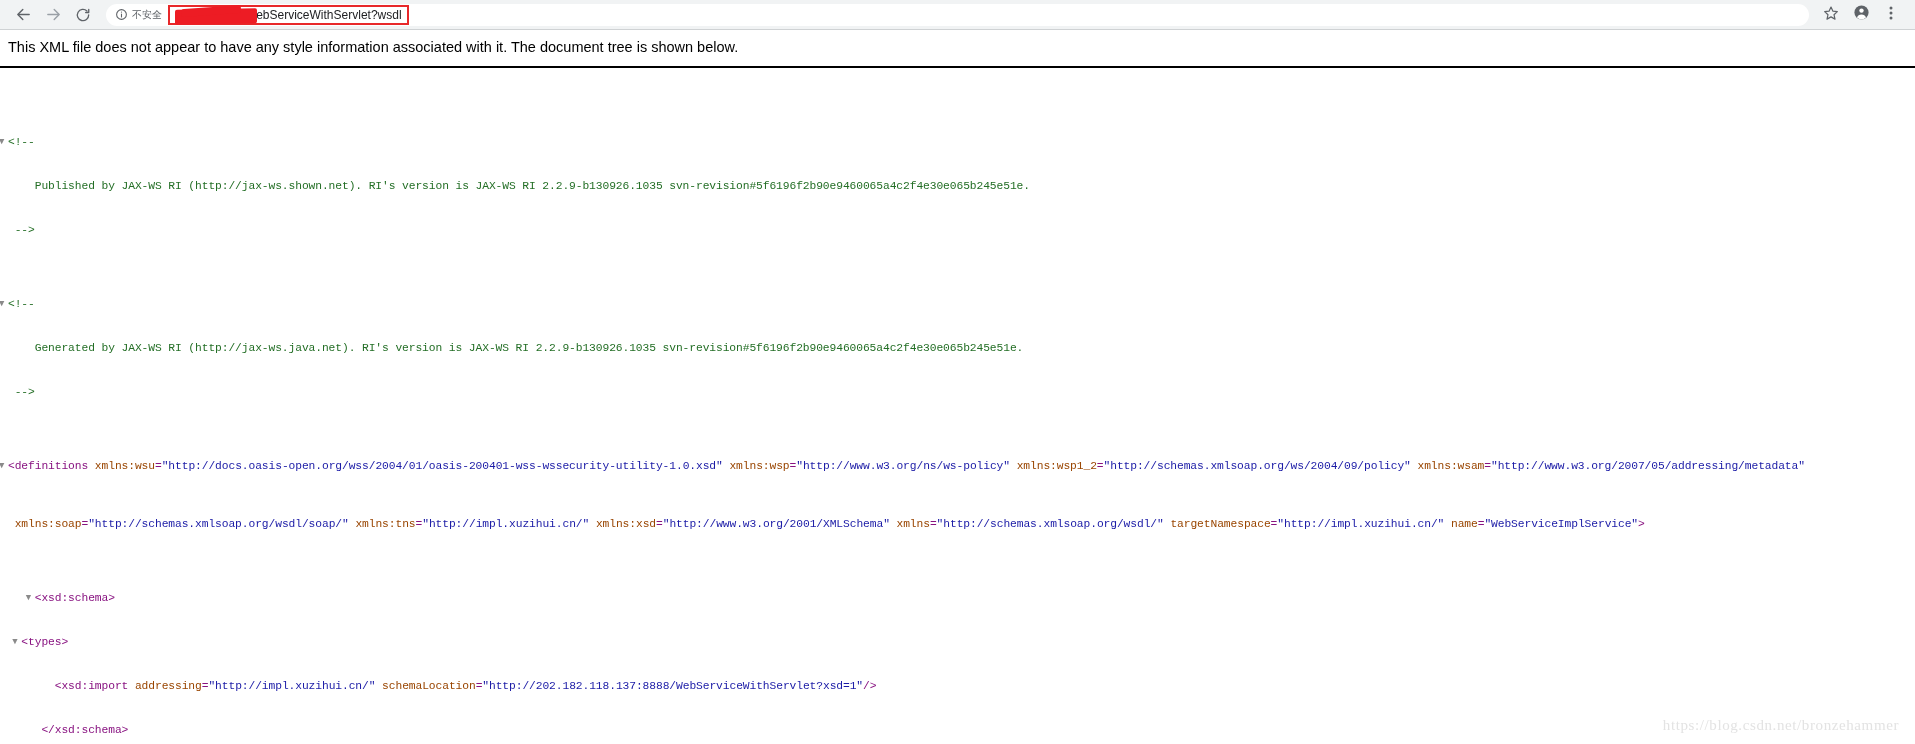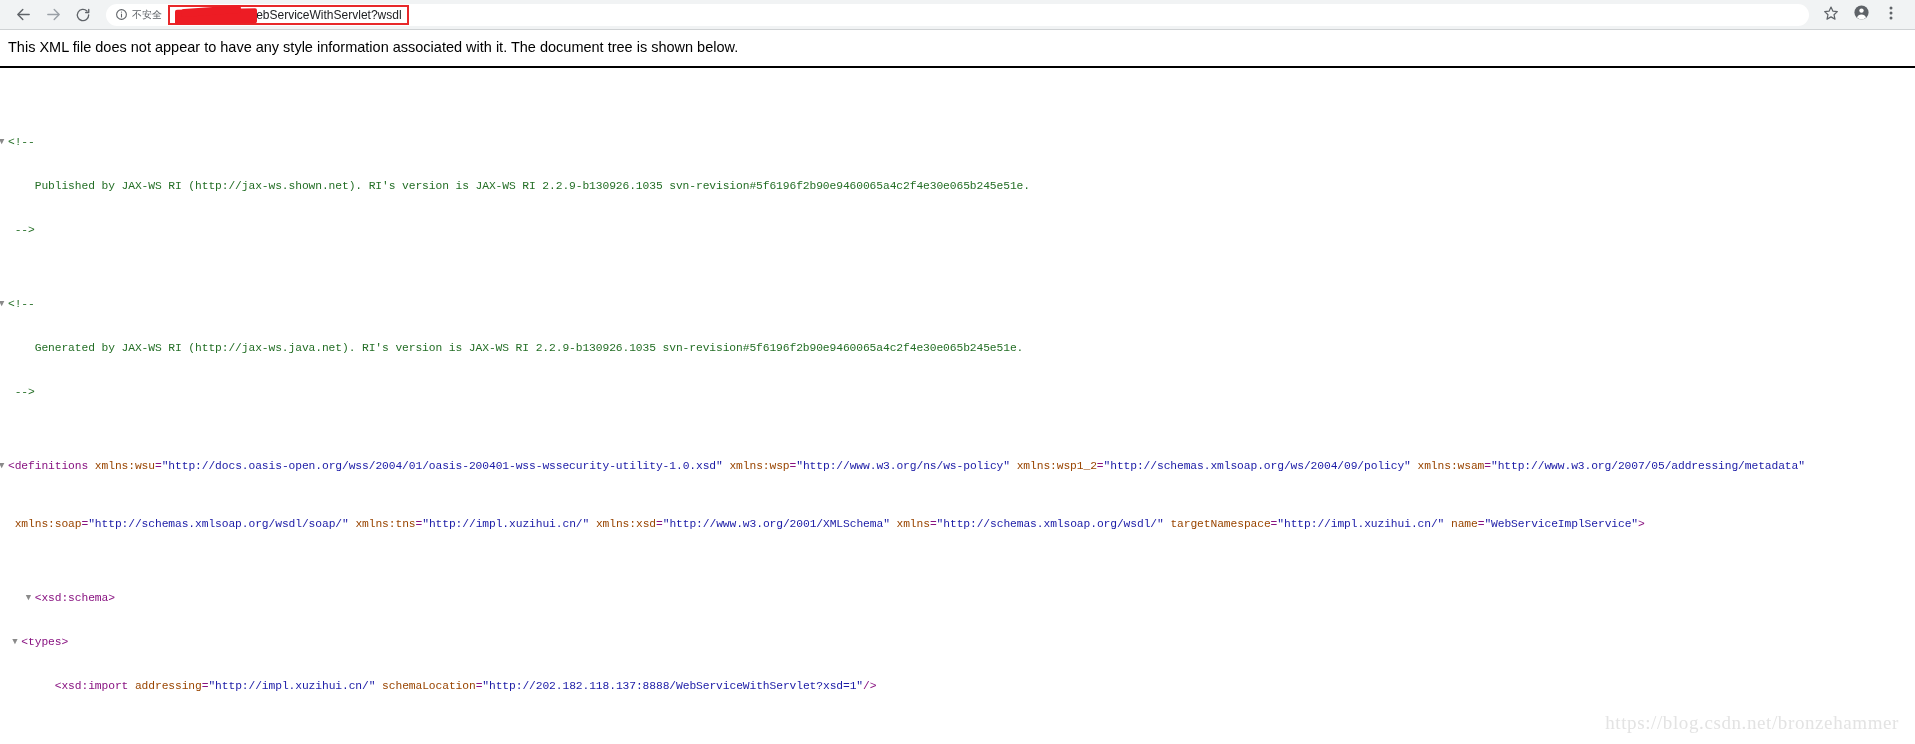--- a/index.html
+++ b/index.html
@@ -163,21 +163,21 @@
   .tag    { color: #881280; }
   .attr   { color: #994500; }
   .val    { color: #1a1aa6; }
   .cmt    { color: #236e25; }
 
   .watermark {
     position: absolute;
     right: 16px;
     bottom: 10px;
     font-family: "Liberation Serif", serif;
-    font-size: 19px;
+    font-size: 15px;
     color: #e3e3e3;
     letter-spacing: 0.6px;
     user-select: none;
   }
 </style>
 </head>
 <body>
 
 <div class="browser-bar">
 
@@ -272,20 +272,21 @@
 
     
     <div class="xml-line"><span class="tw">▼</span><span class="tag">&lt;definitions</span> <span class="attr">xmlns:wsu</span><span class="tag">=</span><span class="val">"<span>http://docs.oasis-open.org/wss/2004/01/oasis-200401-wss-wssecurity-utility-1.0.xsd</span>"</span> <span class="attr">xmlns:wsp</span><span class="tag">=</span><span class="val">"<span>http://www.w3.org/ns/ws-policy</span>"</span> <span class="attr">xmlns:wsp1_2</span><span class="tag">=</span><span class="val">"<span>http://schemas.xmlsoap.org/ws/2004/09/policy</span>"</span> <span class="attr">xmlns:wsam</span><span class="tag">=</span><span class="val">"<span>http://www.w3.org/2007/05/addressing/metadata</span>"</span></div>
 
     <div class="xml-line"> <span class="attr">xmlns:soap</span><span class="tag">=</span><span class="val">"<span>http://schemas.xmlsoap.org/wsdl/soap/</span>"</span> <span class="attr">xmlns:tns</span><span class="tag">=</span><span class="val">"<span>http://impl.xuzihui.cn/</span>"</span> <span class="attr">xmlns:xsd</span><span class="tag">=</span><span class="val">"<span>http://www.w3.org/2001/XMLSchema</span>"</span> <span class="attr">xmlns</span><span class="tag">=</span><span class="val">"<span>http://schemas.xmlsoap.org/wsdl/</span>"</span> <span class="attr">targetNamespace</span><span class="tag">=</span><span class="val">"<span>http://impl.xuzihui.cn/</span>"</span> <span class="attr">name</span><span class="tag">=</span><span class="val">"<span>WebServiceImplService</span>"</span><span class="tag">&gt;</span></div>
 
     
     <div class="xml-line">    <span class="tw">▼</span><span class="tag">&lt;xsd:schema&gt;</span></div>
     <div class="xml-line">  <span class="tw">▼</span><span class="tag">&lt;types&gt;</span></div>
     <div class="xml-line">       <span class="tag">&lt;xsd:import</span> <span class="attr">addressing</span><span class="tag">=</span><span class="val">"<span>http://impl.xuzihui.cn/</span>"</span> <span class="attr">schemaLocation</span><span class="tag">=</span><span class="val">"<span>http://202.182.118.137:8888/WebServiceWithServlet?xsd=1</span>"</span><span class="tag">/&gt;</span></div>
+    <div class="xml-line">     <span class="tag">&lt;/xsd:schema&gt;</span></div>
     
 
     
     
     
     
 
     
     
     

